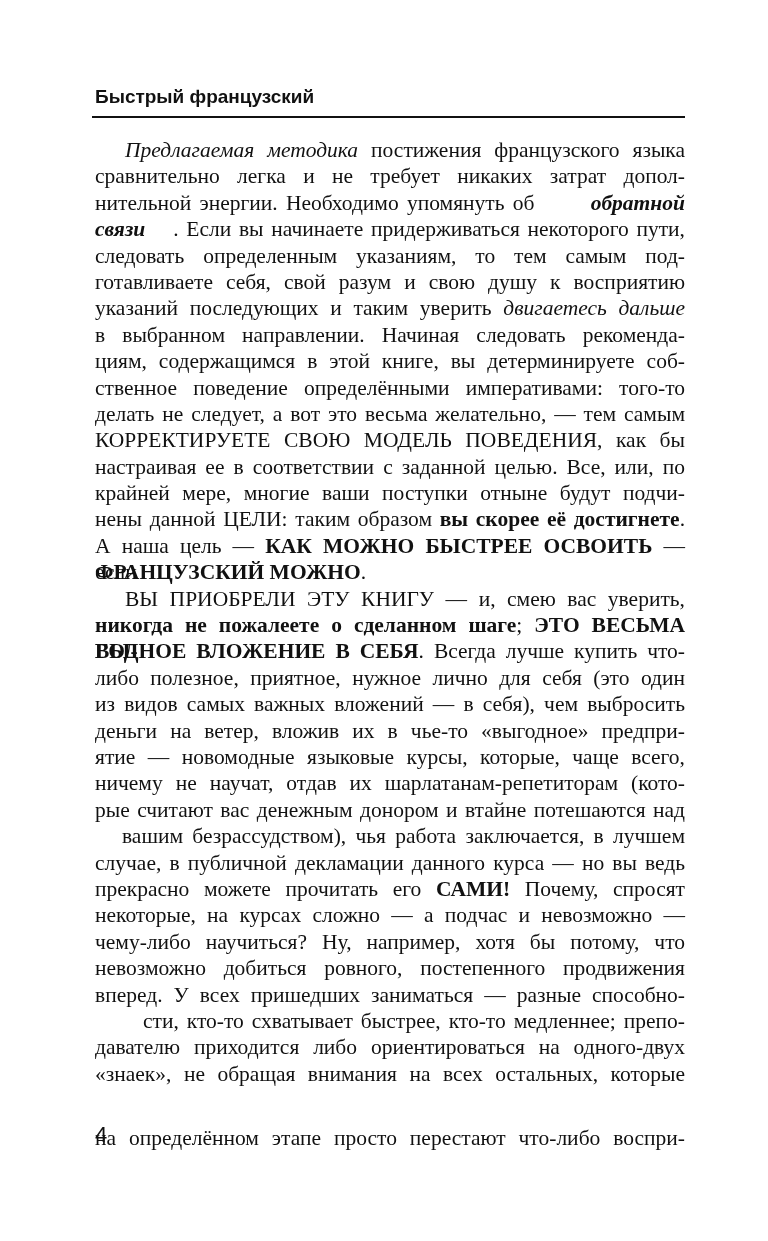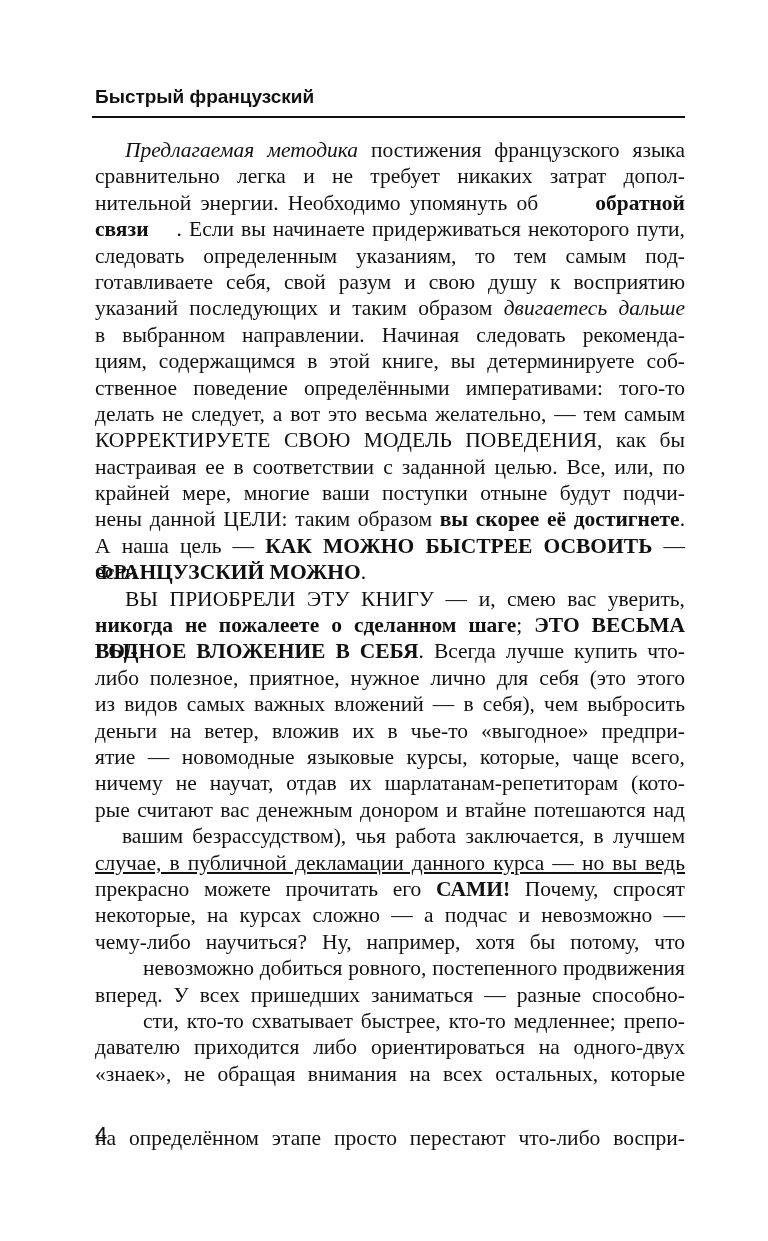--- a/index.html
+++ b/index.html
@@ -14,49 +14,49 @@
   .pnum{position:absolute;left:95px;top:1122px;font-family:"Liberation Sans",sans-serif;font-size:22px;}
 </style>
 </head>
 <body>
 
 <div class="header">Быстрый французский</div>
 <div class="rule"></div>
 <div class="body" id="body">
     <div class="line ind" style="white-space: normal;"><span style="white-space: normal; font-style: italic;">Предлагаемая методика</span><span style="white-space: normal;"> постижения французского языка</span></div>
     <div class="line" style="white-space: normal;"><span style="white-space: normal;">сравнительно легка и не требует никаких затрат допол-</span></div>
-    <div class="line" style="white-space: normal;"><span style="white-space: normal;">нительной энергии. Необходимо упомянуть об </span><span style="white-space: normal; font-weight: bold;  margin-left: 48px;">обратной</span></div>
-    <div class="line" style="white-space: normal;"><span style="white-space: normal; font-weight: bold; ">связи</span><span style="white-space: normal; margin-left: 28px;">. Если вы начинаете придерживаться некоторого пути,</span></div>
+    <div class="line" style="white-space: normal;"><span style="white-space: normal;">нительной энергии. Необходимо упомянуть об </span><span style="white-space: normal; font-weight: bold; font-style: italic; margin-left: 48px;">обратной</span></div>
+    <div class="line" style="white-space: normal;"><span style="white-space: normal; font-weight: bold; font-style: italic;">связи</span><span style="white-space: normal; margin-left: 28px;">. Если вы начинаете придерживаться некоторого пути,</span></div>
     <div class="line" style="white-space: normal;"><span style="white-space: normal;">следовать определенным указаниям, то тем самым под-</span></div>
     <div class="line" style="white-space: normal;"><span style="white-space: normal;">готавливаете себя, свой разум и свою душу к восприятию</span></div>
-    <div class="line" style="white-space: normal;"><span style="white-space: normal;">указаний последующих и таким образом </span><span style="white-space: normal; font-style: italic;">двигаетесь дальше</span></div>
+    <div class="line" style="white-space: normal;"><span style="white-space: normal;">указаний последующих и таким уверить </span><span style="white-space: normal; font-style: italic;">двигаетесь дальше</span></div>
     <div class="line" style="white-space: normal;"><span style="white-space: normal;">в выбранном направлении. Начиная следовать рекоменда-</span></div>
     <div class="line" style="white-space: normal;"><span style="white-space: normal;">циям, содержащимся в этой книге, вы детерминируете соб-</span></div>
     <div class="line" style="white-space: normal;"><span style="white-space: normal;">ственное поведение определёнными императивами: того-то</span></div>
     <div class="line" style="white-space: normal;"><span style="white-space: normal;">делать не следует, а вот это весьма желательно, — тем самым</span></div>
     <div class="line" style="white-space: normal;"><span style="white-space: normal;">КОРРЕКТИРУЕТЕ СВОЮ МОДЕЛЬ ПОВЕДЕНИЯ, как бы</span></div>
     <div class="line" style="white-space: normal;"><span style="white-space: normal;">настраивая ее в соответствии с заданной целью. Все, или, по</span></div>
     <div class="line" style="white-space: normal;"><span style="white-space: normal;">крайней мере, многие ваши поступки отныне будут подчи-</span></div>
     <div class="line" style="white-space: normal;"><span style="white-space: normal;">нены данной ЦЕЛИ: таким образом </span><span style="white-space: normal; font-weight: bold;">вы скорее её достигнете</span><span style="white-space: normal;">.</span></div>
     <div class="line" style="white-space: normal;"><span style="white-space: normal;">А наша цель — </span><span style="white-space: normal; font-weight: bold;">КАК МОЖНО БЫСТРЕЕ ОСВОИТЬ</span><span style="white-space: normal;"> — если</span></div>
     <div class="line last" style="white-space: normal;"><span style="white-space: normal; font-weight: bold;">ФРАНЦУЗСКИЙ МОЖНО</span><span style="white-space: normal;">.</span></div>
     <div class="line ind" style="white-space: normal;"><span style="white-space: normal;">ВЫ ПРИОБРЕЛИ ЭТУ КНИГУ — и, смею вас уверить,</span></div>
     <div class="line" style="white-space: normal;"><span style="white-space: normal; font-weight: bold;">никогда не пожалеете о сделанном шаге</span><span style="white-space: normal;">; </span><span style="white-space: normal; font-weight: bold;">ЭТО ВЕСЬМА ВЫ-</span></div>
     <div class="line" style="white-space: normal;"><span style="white-space: normal; font-weight: bold;">ГОДНОЕ ВЛОЖЕНИЕ В СЕБЯ</span><span style="white-space: normal;">. Всегда лучше купить что-</span></div>
-    <div class="line" style="white-space: normal;"><span style="white-space: normal;">либо полезное, приятное, нужное лично для себя (это этого</span></div>
+    <div class="line" style="white-space: normal;"><span style="white-space: normal;">либо полезное, приятное, нужное лично для себя (это один</span></div>
     <div class="line" style="white-space: normal;"><span style="white-space: normal;">из видов самых важных вложений — в себя), чем выбросить</span></div>
     <div class="line" style="white-space: normal;"><span style="white-space: normal;">деньги на ветер, вложив их в чье-то «выгодное» предпри-</span></div>
     <div class="line" style="white-space: normal;"><span style="white-space: normal;">ятие — новомодные языковые курсы, которые, чаще всего,</span></div>
     <div class="line" style="white-space: normal;"><span style="white-space: normal;">ничему не научат, отдав их шарлатанам-репетиторам (кото-</span></div>
     <div class="line" style="white-space: normal;"><span style="white-space: normal;">рые считают вас денежным донором и втайне потешаются над</span></div>
     <div class="line" style="white-space: normal;"><span style="white-space: normal; margin-left: 27px;">вашим безрассудством), чья работа заключается, в лучшем</span></div>
-    <div class="line" style="white-space: normal; text-decoration: underline;"><span style="white-space: normal;">случае, в публичной декламации данного курса — но вы ведь</span></div>
+    <div class="line" style="white-space: normal;"><span style="white-space: normal;">случае, в публичной декламации данного курса — но вы ведь</span></div>
     <div class="line" style="white-space: normal;"><span style="white-space: normal;">прекрасно можете прочитать его </span><span style="white-space: normal; font-weight: bold;">САМИ!</span><span style="white-space: normal;"> Почему, спросят</span></div>
     <div class="line" style="white-space: normal;"><span style="white-space: normal; margin-top: 8px;">некоторые, на курсах сложно — а подчас и невозможно —</span></div>
     <div class="line" style="white-space: normal;"><span style="white-space: normal;">чему-либо научиться? Ну, например, хотя бы потому, что</span></div>
-    <div class="line" style="white-space: normal; margin-left: 48px;"><span style="white-space: normal;">невозможно добиться ровного, постепенного продвижения</span></div>
+    <div class="line" style="white-space: normal;"><span style="white-space: normal;">невозможно добиться ровного, постепенного продвижения</span></div>
     <div class="line" style="white-space: normal;"><span style="white-space: normal;">вперед. У всех пришедших заниматься — разные способно-</span></div>
     <div class="line" style="white-space: normal; margin-left: 48px;"><span style="white-space: normal;">сти, кто-то схватывает быстрее, кто-то медленнее; препо-</span></div>
     <div class="line" style="white-space: normal;"><span style="white-space: normal;">давателю приходится либо ориентироваться на одного-двух</span></div>
     <div class="line" style="white-space: normal;"><span style="white-space: normal;">«знаек», не обращая внимания на всех остальных, которые</span></div>
     <div class="line" style="white-space: normal; margin-top: 38px;"><span style="white-space: normal;">на определённом этапе просто перестают что-либо воспри-</span></div>
   </div>
 <div class="pnum">4</div>
 
 </body></html>

